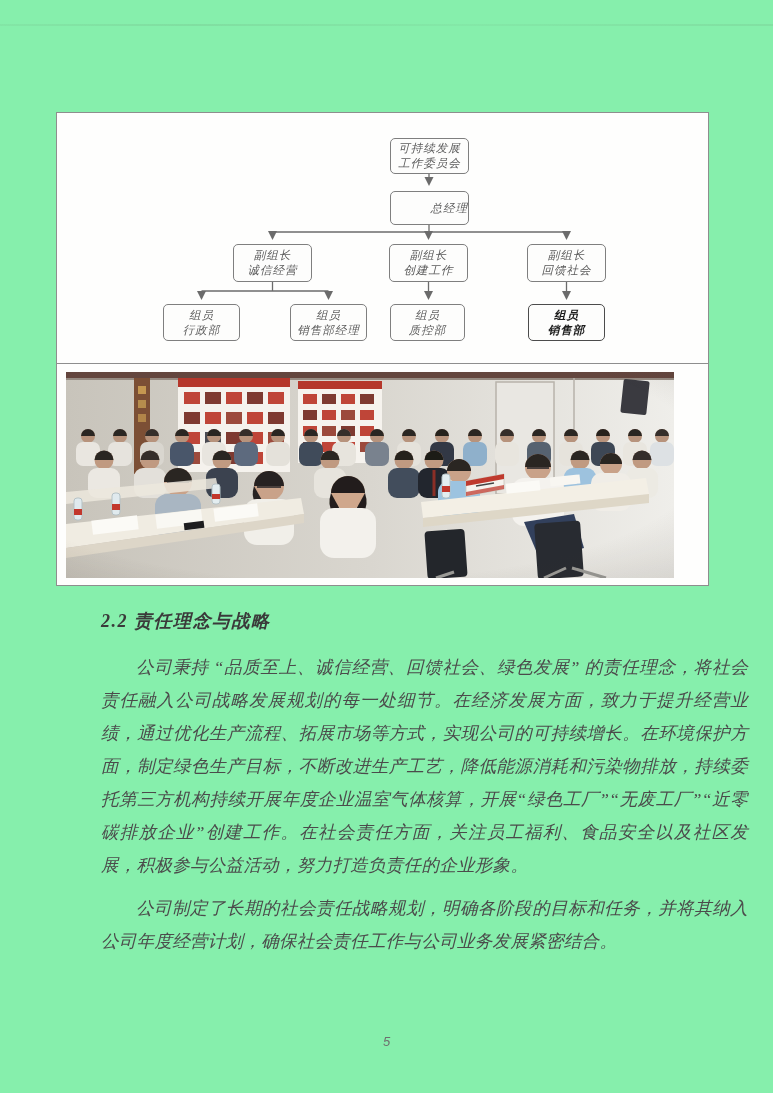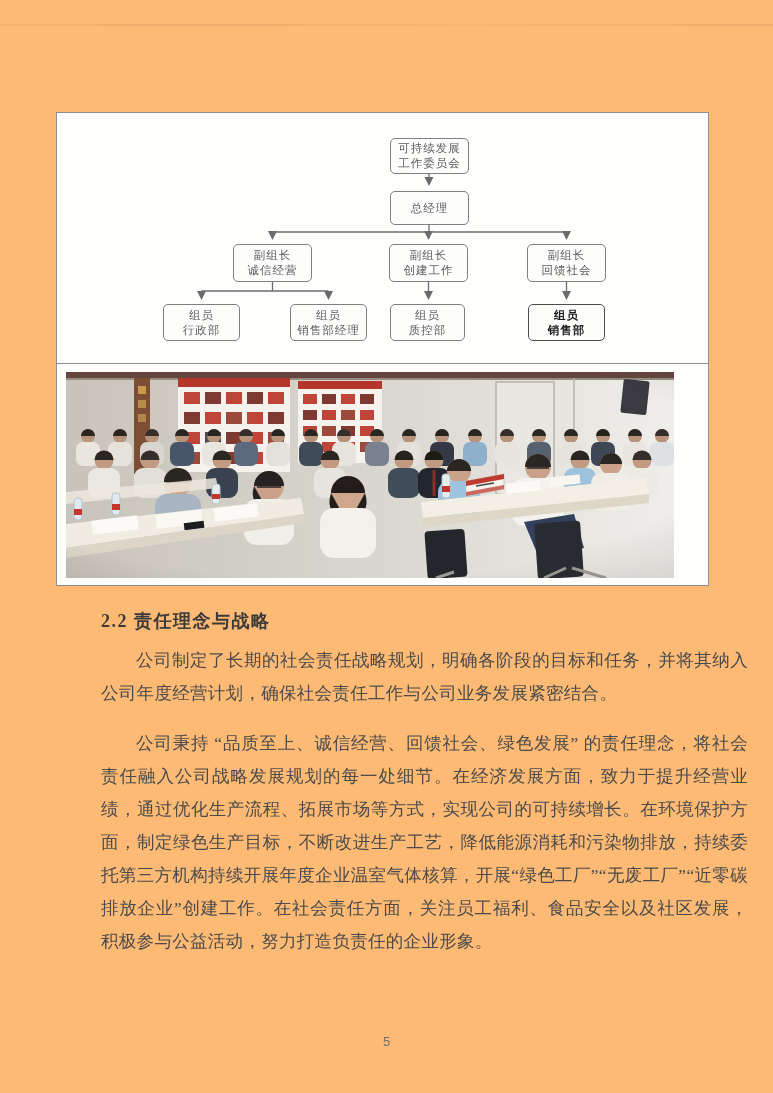--- a/index.html
+++ b/index.html
@@ -1,41 +1,41 @@
 <!DOCTYPE html>
 <html><head>
 <meta charset="utf-8">
 <style>
   html,body{margin:0;padding:0;}
   body{
     width:773px;height:1093px;background:#ffffff;position:relative;
     font-family:"Liberation Serif",serif;overflow:hidden;
   }
-  .page{position:absolute;inset:0;background:#fdba74;}
+  .page{position:absolute;inset:0;background:#86efac;font-style:italic;}
   .scan-line{
     position:absolute;top:24px;left:0;width:773px;height:2px;
     background:linear-gradient(90deg,rgba(70,58,48,0.05),rgba(70,58,48,0.09) 25%,rgba(70,58,48,0.04) 60%,rgba(70,58,48,0.08) 95%);
   }
   
   .figure-panel{
     position:absolute;left:56px;top:112px;width:651px;
     border:1px solid #8e8e8e;background:#fefefd;
   }
   .chart-area{position:relative;height:250px;}
   .chart-connectors{position:absolute;left:0;top:0;}
   .node{
     position:absolute;box-sizing:border-box;
     border:1.4px solid #7f7f7f;border-radius:5px;background:#fdfdfc;
     display:flex;flex-direction:column;align-items:center;justify-content:center;
     font-family:"Liberation Sans",sans-serif;font-size:11.5px;line-height:15px;
     color:#5b5b5b;letter-spacing:1px;text-align:center;
   }
   .node.bold{font-weight:700;color:#1c1c1c;border-color:#4c4c4c;border-width:1.6px;}
   .n-committee{left:333px;top:25px;width:79px;height:36px;}
-  .n-gm{left:333px;top:78px;width:79px;height:34px;}
+  .n-gm{left:333px;top:78px;width:79px;height:34px;align-items:flex-end;}
   .n-d1{left:176px;top:131px;width:79px;height:38px;}
   .n-d2{left:332px;top:131px;width:79px;height:38px;}
   .n-d3{left:470px;top:131px;width:79px;height:38px;}
   .n-b1{left:106px;top:191px;width:77px;height:37px;}
   .n-b2{left:233px;top:191px;width:77px;height:37px;}
   .n-b3{left:333px;top:191px;width:75px;height:37px;}
   .n-b4{left:471px;top:191px;width:77px;height:37px;}
   .figure-divider{border-top:1px solid #8e8e8e;}
   .photo-area{position:relative;height:221px;}
   .photo-svg{position:absolute;left:9px;top:8px;display:block;}
@@ -425,21 +425,21 @@
           <line x1="388" y1="200" x2="370" y2="206"></line>
         </g>
 
         <rect width="608" height="206" fill="url(#vg)"></rect>
       </svg>
     </div>
   </div>
 
   <div class="text-col">
     <h2 class="section-heading">2.2 责任理念与战略</h2>
+    <p class="body-paragraph">公司秉持 “品质至上、诚信经营、回馈社会、绿色发展” 的责任理念，将社会责任融入公司战略发展规划的每一处细节。在经济发展方面，致力于提升经营业绩，通过优化生产流程、拓展市场等方式，实现公司的可持续增长。在环境保护方面，制定绿色生产目标，不断改进生产工艺，降低能源消耗和污染物排放，持续委托第三方机构持续开展年度企业温室气体核算，开展“绿色工厂”“无废工厂”“近零碳排放企业”创建工作。在社会责任方面，关注员工福利、食品安全以及社区发展，积极参与公益活动，努力打造负责任的企业形象。</p>
     <p class="body-paragraph p2">公司制定了长期的社会责任战略规划，明确各阶段的目标和任务，并将其纳入公司年度经营计划，确保社会责任工作与公司业务发展紧密结合。</p>
-    <p class="body-paragraph">公司秉持 “品质至上、诚信经营、回馈社会、绿色发展” 的责任理念，将社会责任融入公司战略发展规划的每一处细节。在经济发展方面，致力于提升经营业绩，通过优化生产流程、拓展市场等方式，实现公司的可持续增长。在环境保护方面，制定绿色生产目标，不断改进生产工艺，降低能源消耗和污染物排放，持续委托第三方机构持续开展年度企业温室气体核算，开展“绿色工厂”“无废工厂”“近零碳排放企业”创建工作。在社会责任方面，关注员工福利、食品安全以及社区发展，积极参与公益活动，努力打造负责任的企业形象。</p>
   </div>
 
   <div class="page-footer">
     <span class="page-number">5</span>
   </div>
 
 </div>
 
 </body></html>

